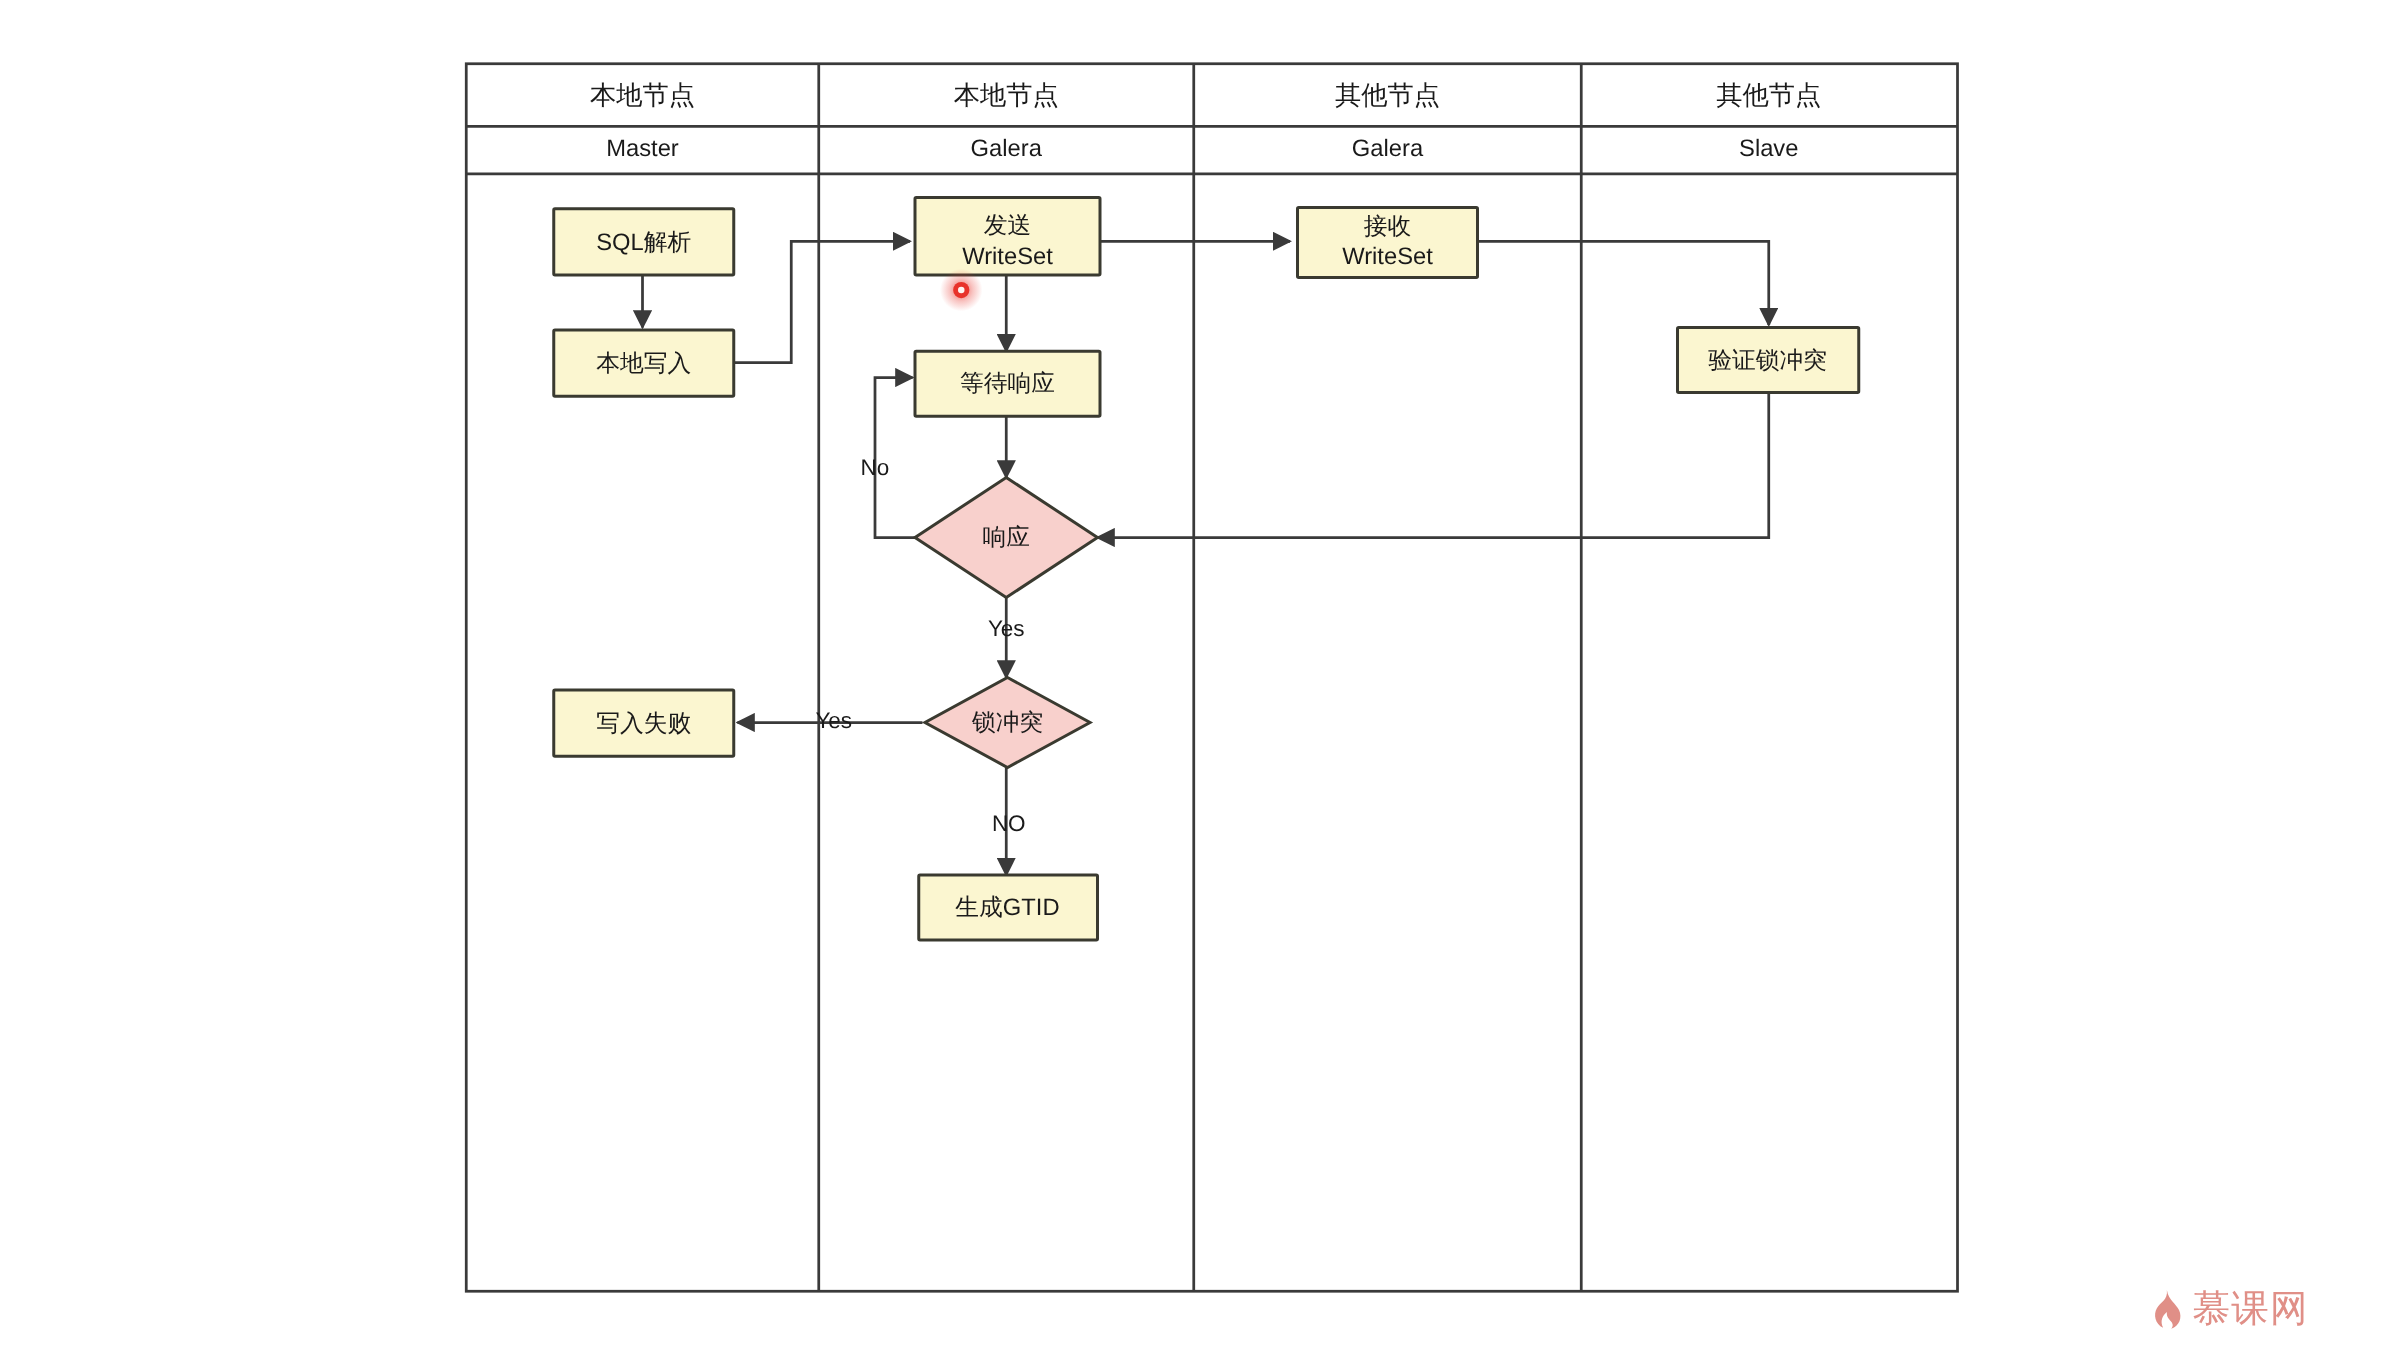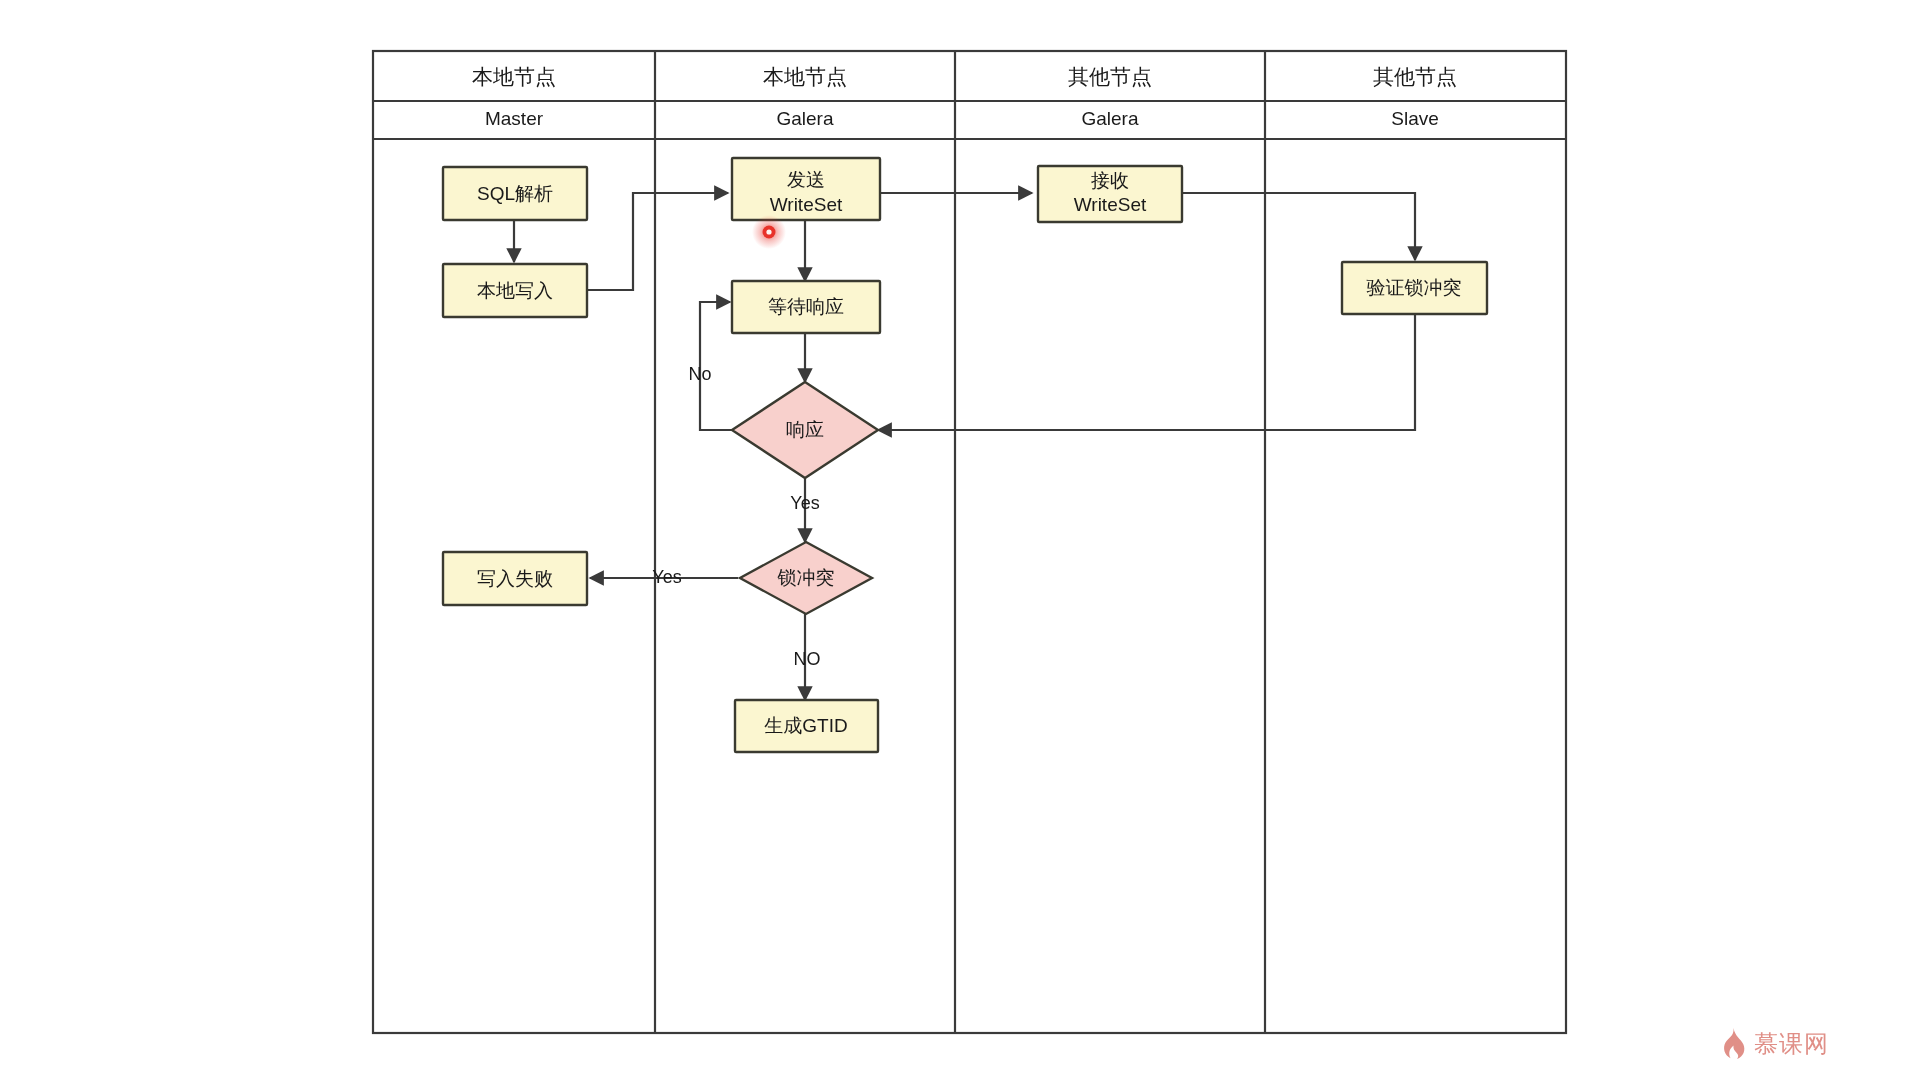--- a/index.html
+++ b/index.html
@@ -52,21 +52,21 @@
     dominant-baseline: middle;
   }
   .watermark {
     position: absolute;
     display: flex;
     align-items: center;
     gap: 8px;
   }
   .wm-text {
     font-family: "DejaVu Sans", "Liberation Sans", sans-serif;
-    font-size: 24px;
+    font-size: 30px;
     color: #e08f87;
     letter-spacing: 1px;
     font-weight: 500;
   }
 </style>
 </head>
 <body>
 
 <div id="stage">
 

